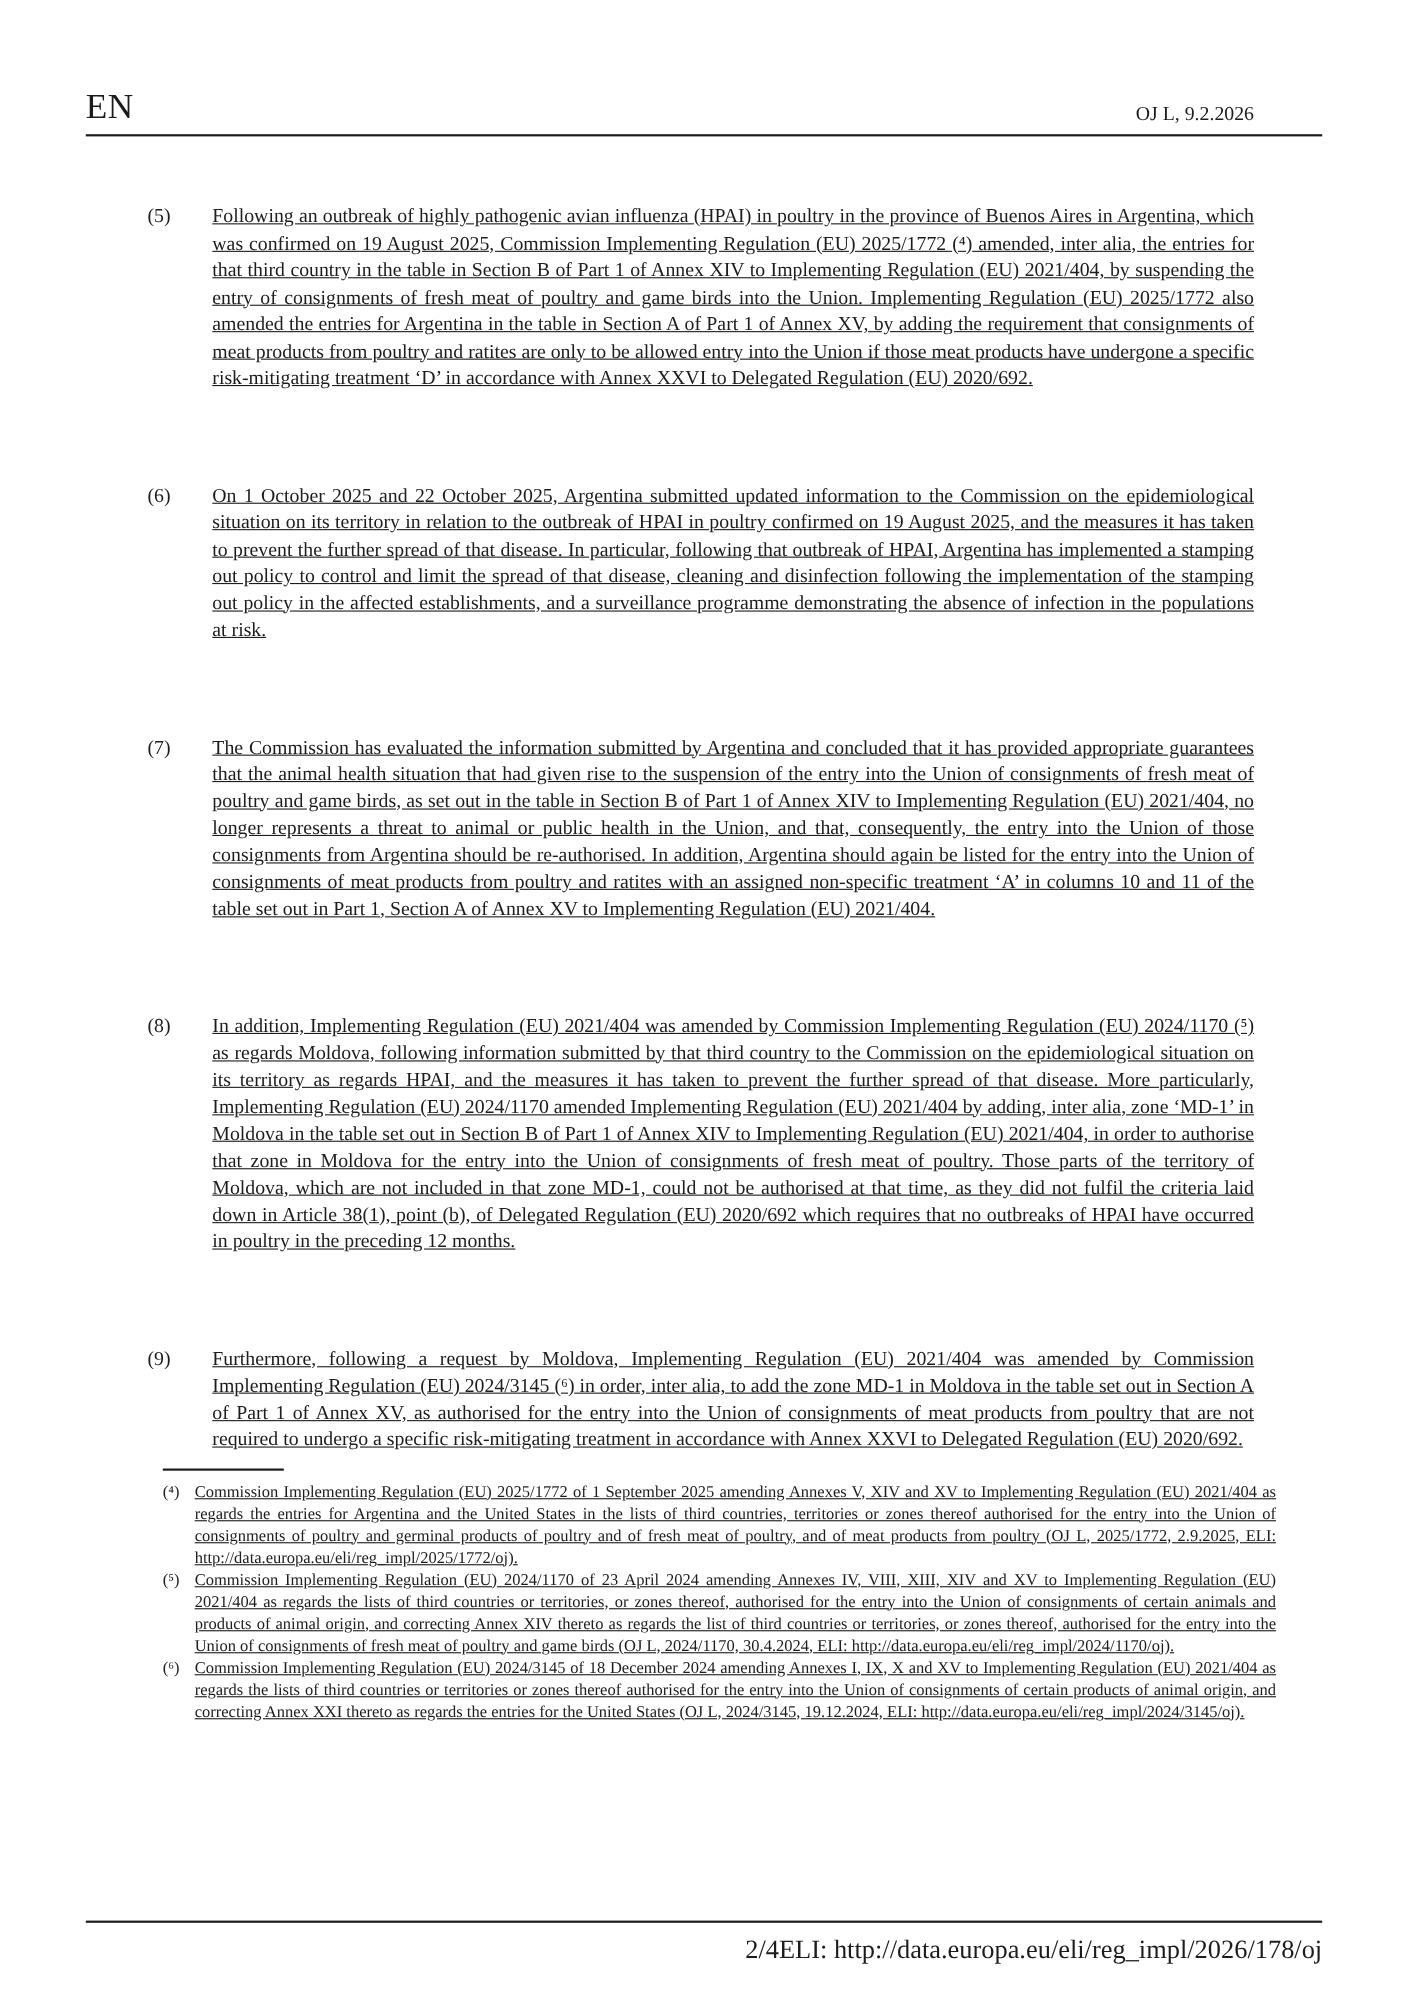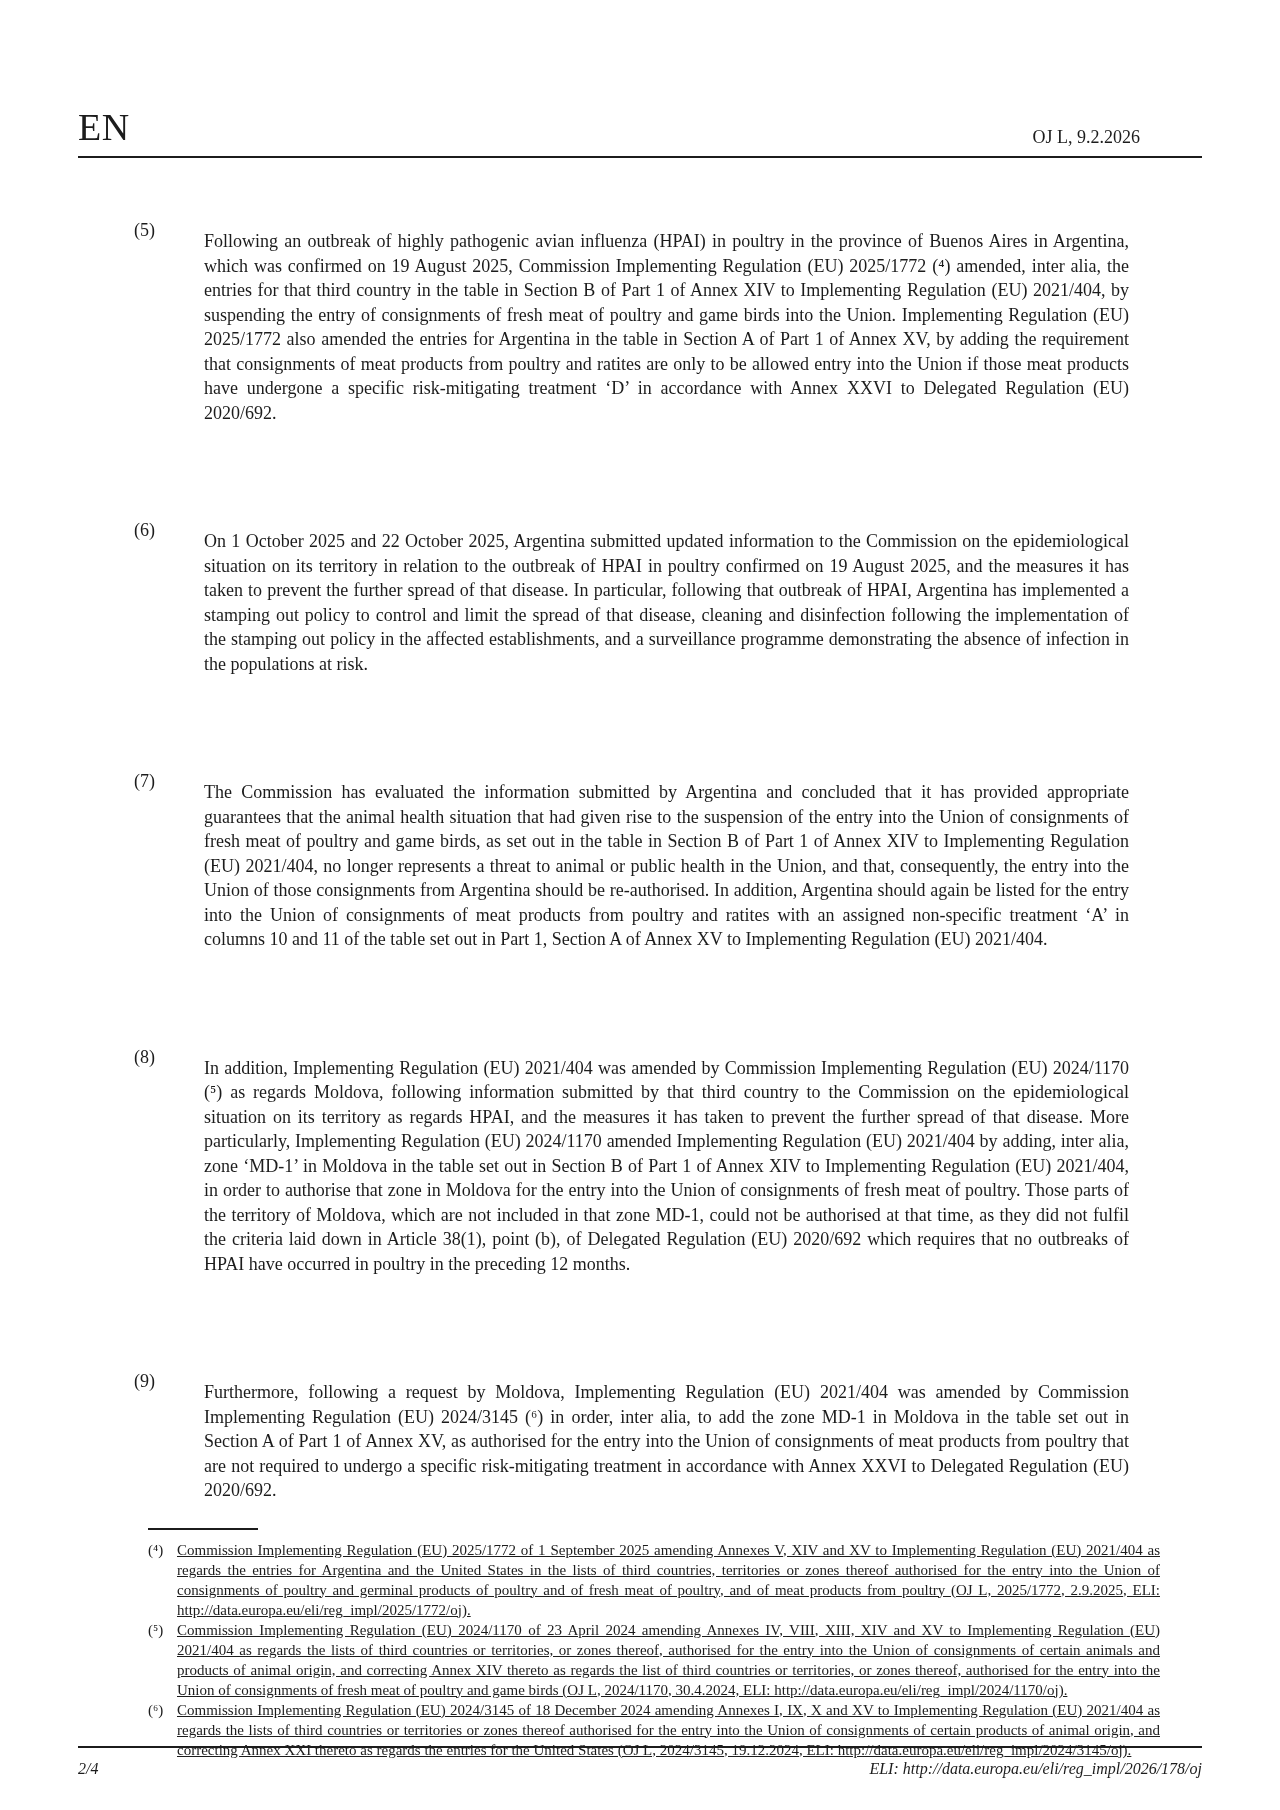--- a/index.html
+++ b/index.html
@@ -15,41 +15,42 @@
     width: 1280px; height: 1810px;
     padding: 80px 78px 0 78px;
     position: relative;
   }
   
   .header {
     display: flex;
     justify-content: space-between;
     align-items: flex-end;
   }
-  .header-lang { font-size: 38px; line-height: 1; letter-spacing: 0.5px; margin-top: 28px; }
+  .header-lang { font-size: 32px; line-height: 1; letter-spacing: 0.5px; }
   .header-issue { font-size: 18px; line-height: 1; padding-right: 62px; text-align: right; }
   .header-rule {
     border: none;
     border-top: 2px solid #1c1c1c;
     margin: 10px 0 0 0;
   }
   
   .recitals { margin: 60px 62px 0 56px; }
   .recital {
     display: flex;
     margin-bottom: 82px;
     font-size: 18px;
     line-height: 24.5px;
   }
   .recital:last-child { margin-bottom: 0; }
   .recital-num { width: 59px; flex-shrink: 0; }
   .recital-text {
     flex: 1;
-    margin: 11px;
+    margin: 0;
     text-align: justify;
+    text-decoration: underline;
   }
   .fn-ref { white-space: nowrap; }
   
   .footnotes { margin: 14px 42px 0 70px; }
   .fn-rule {
     border: none;
     border-top: 2px solid #1c1c1c;
     width: 110px;
     margin: 0 0 10px 0;
   }
@@ -61,23 +62,22 @@
   .fn-marker { width: 29px; flex-shrink: 0; }
   .fn-text { flex: 1; margin: 0; text-align: justify; text-decoration: underline; }
   
   .footer {
     position: absolute;
     left: 78px; right: 78px;
     top: 1746px;
     border-top: 2px solid #1c1c1c;
     padding-top: 12px;
     display: flex;
-    justify-content: space-between;
-    font-size: 16px;
-    font-style: italic;
+    justify-content: flex-end;
+    font-size: 24px;
   }
 </style>
 </head>
 <body>
 
 <div class="page">
 
   <div class="header">
     <span class="header-lang">EN</span>
     <span class="header-issue">OJ L, 9.2.2026</span>

